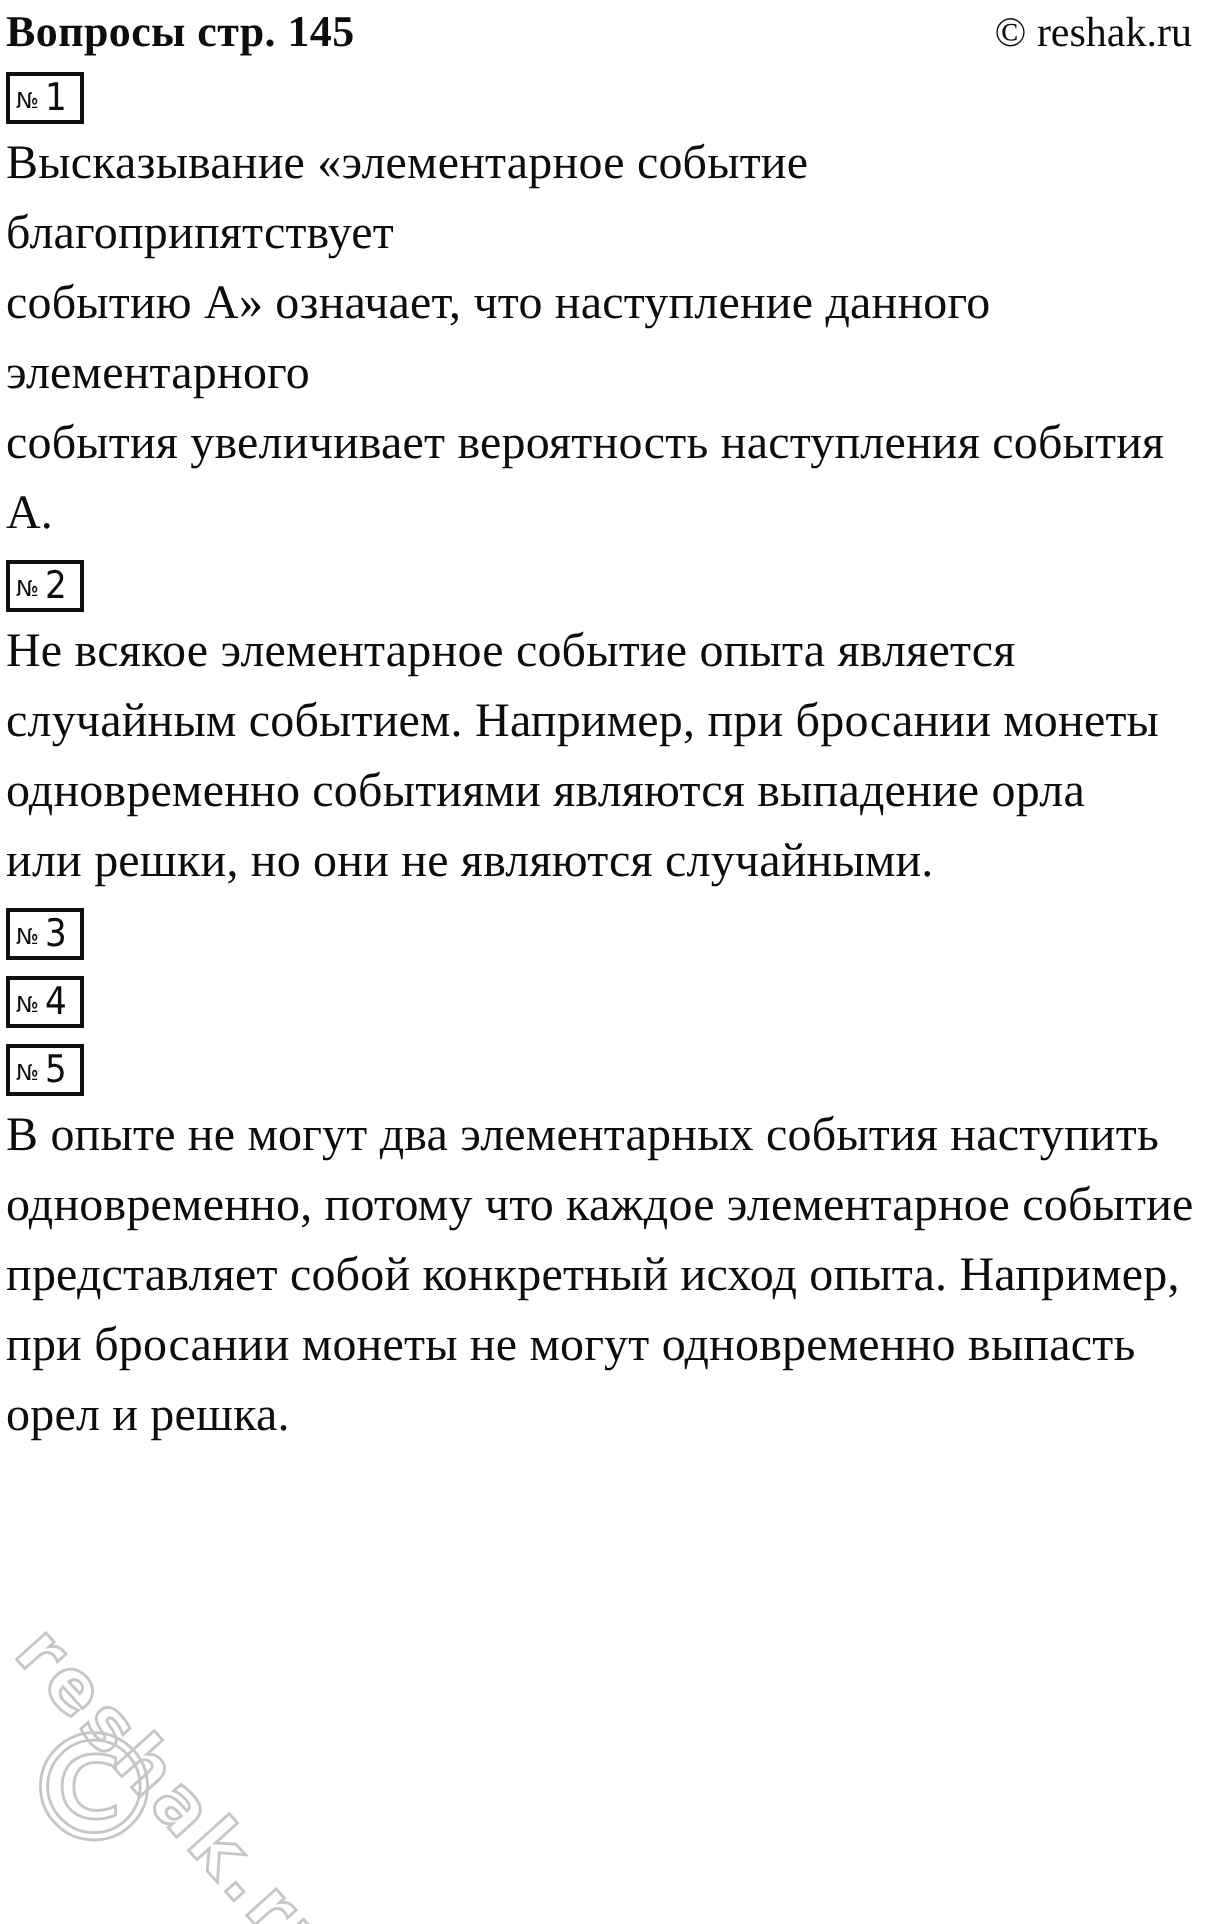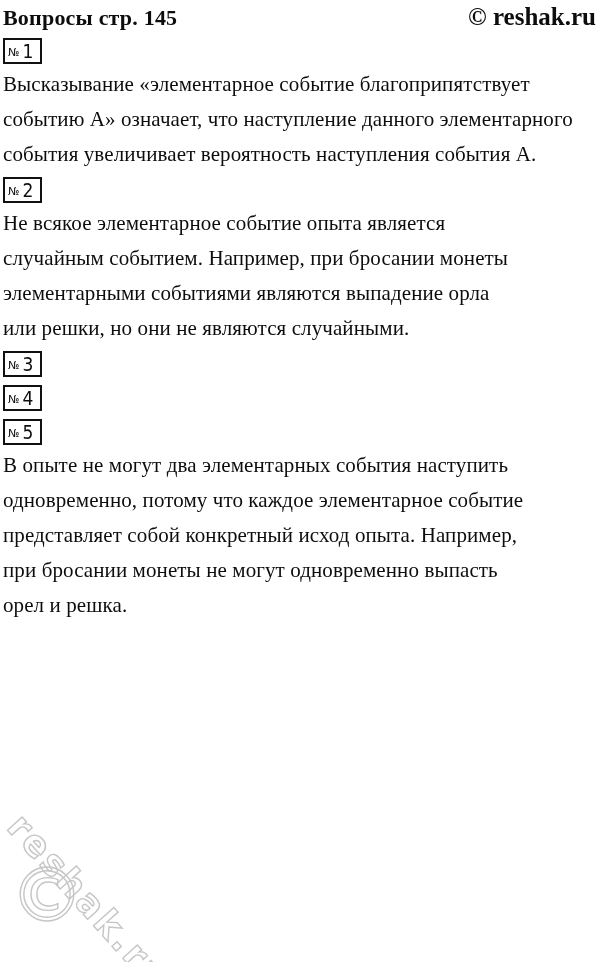--- a/index.html
+++ b/index.html
@@ -26,22 +26,22 @@
     justify-content: space-between;
     align-items: baseline;
     margin-bottom: 7px;
   }
   .page-title {
     font-size: 22px;
     font-weight: bold;
     letter-spacing: 0.2px;
   }
   .copyright {
-    font-size: 25px;
-    font-weight: bold;
+    font-size: 21px;
+    font-weight: normal;
     margin-right: 2px;
   }
   .answer-section {
     margin-bottom: 5px;
   }
   .numbox {
     display: inline-flex;
     align-items: center;
     border: 2px solid #111111;
     background: #ffffff;
@@ -57,21 +57,21 @@
     margin-top: 2px;
   }
   .numbox .no-digit {
     font-size: 19px;
     line-height: 1;
     font-weight: 500;
     font-stretch: condensed;
   }
   .answer-text {
     margin: 0;
-    font-size: 21px;
+    font-size: 24px;
     line-height: 35px;
     white-space: pre-line;
     letter-spacing: 0.1px;
   }
   
   .watermark {
     position: absolute;
     z-index: 1;
     pointer-events: none;
     color: transparent;
@@ -120,21 +120,21 @@
 события увеличивает вероятность наступления события A.</p>
     </div>
 
     <div class="answer-section">
       <div class="numbox">
         <span class="no-sign">№</span>
         <span class="no-digit">2</span>
       </div>
       <p class="answer-text">Не всякое элементарное событие опыта является
 случайным событием. Например, при бросании монеты
-элементарными событиями являются выпадение орла
+одновременно событиями являются выпадение орла
 или решки, но они не являются случайными.</p>
     </div>
 
     <div class="answer-section">
       <div class="numbox">
         <span class="no-sign">№</span>
         <span class="no-digit">3</span>
       </div>
     </div>
 

